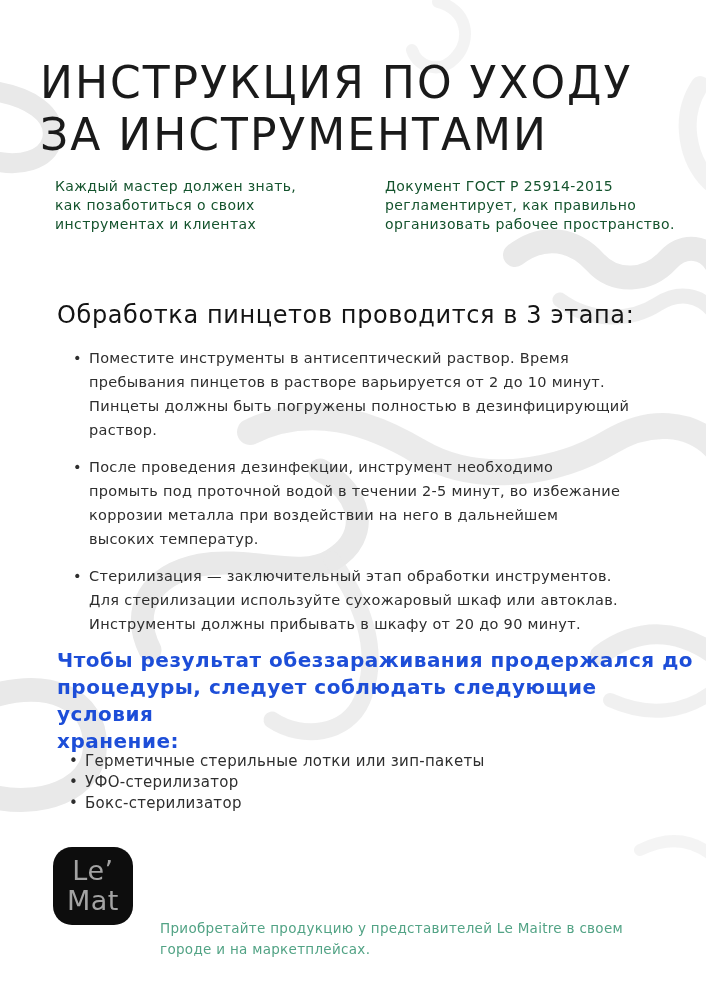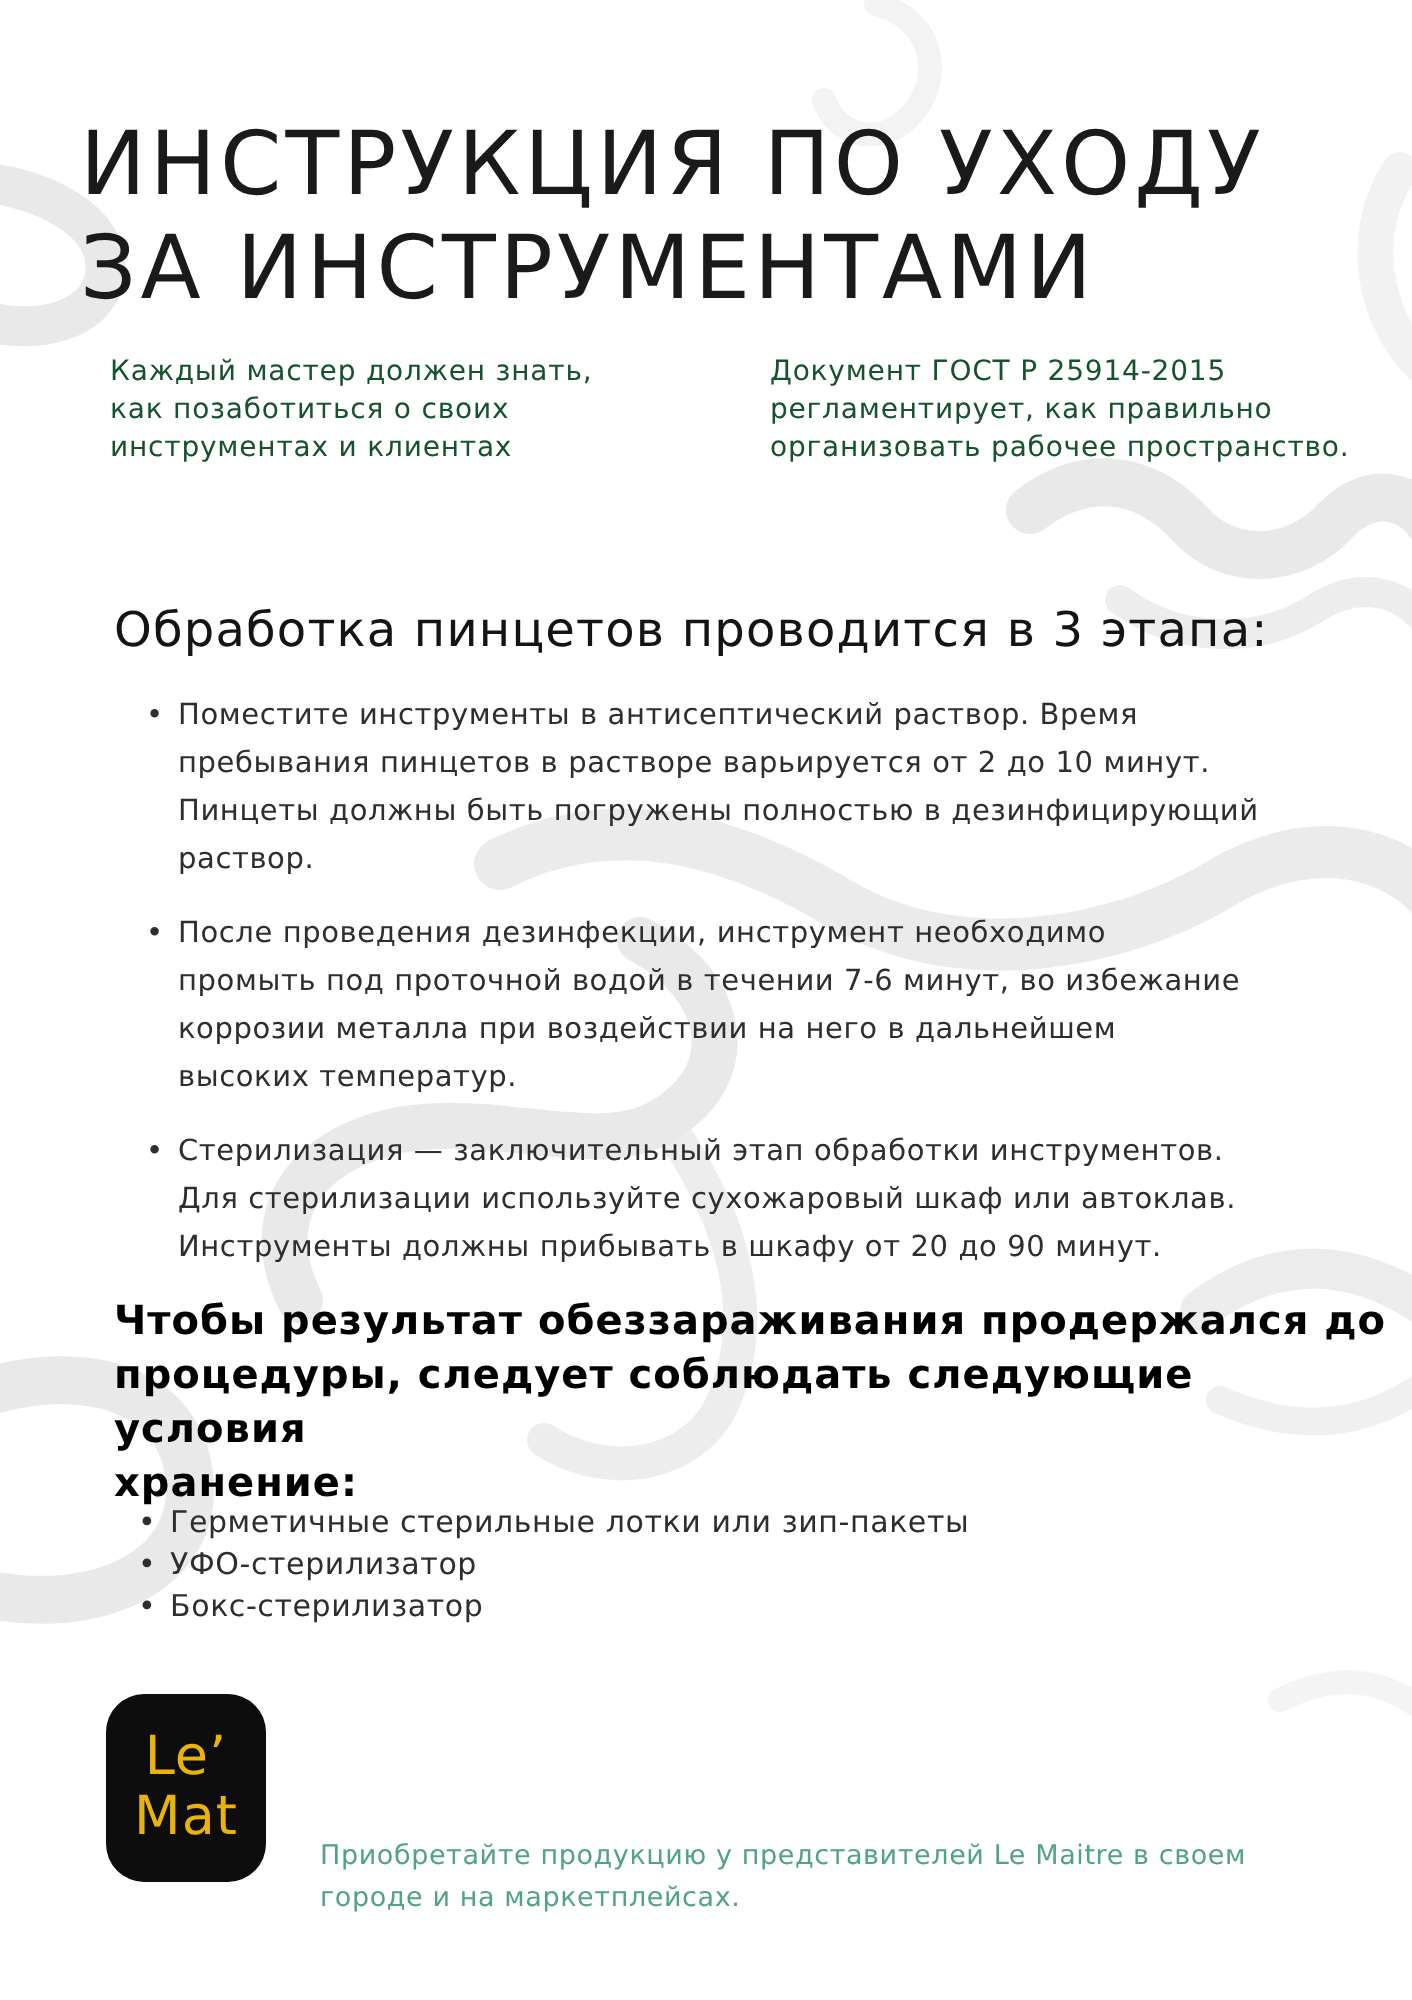--- a/index.html
+++ b/index.html
@@ -40,30 +40,30 @@
     white-space:pre-line;color:#2e2e2e;
   }
   .bullets li::before{
     content:"\2022";position:absolute;left:0;top:0;color:#2e2e2e;
   }
   .bullets.processing{left:57px;top:330px;width:620px;font-size:14.5px;}
   .bullets.processing li{line-height:24px;margin-bottom:13px;letter-spacing:0.3px;}
   .h-storage{
     position:absolute;left:57px;top:630px;width:640px;
     font-size:20px;line-height:27px;letter-spacing:0.5px;
-    font-weight:bold;color:#000000;white-space:pre-line;
+    font-weight:bold;color:#1d4ed8;white-space:pre-line;
   }
   .bullets.storage{left:53px;top:735px;width:600px;font-size:15px;}
   .bullets.storage li{line-height:20px;margin-bottom:1px;letter-spacing:0.3px;}
 
   .logo{
-    position:absolute;left:53px;top:847px;width:80px;height:94px;
+    position:absolute;left:53px;top:847px;width:80px;height:78px;
     background:#0d0d0d;border-radius:19px;
     display:flex;flex-direction:column;align-items:center;justify-content:center;
-    color:#eab308;
+    color:#a3a3a3;
   }
   .logo .l1{font-size:27px;line-height:30px;letter-spacing:0.5px;}
   .logo .l2{font-size:27px;line-height:30px;letter-spacing:0.5px;}
 
   .footer-note{
     position:absolute;left:160px;width:545px;
     font-size:13.5px;line-height:21px;letter-spacing:0.3px;
     color:#52a385;white-space:pre-line;
   }
   .footer-note.p1{top:831px;}
@@ -104,21 +104,21 @@
 организовать рабочее пространство.</p>
 
     <h2 class="h-processing">Обработка пинцетов проводится в 3 этапа:</h2>
 
     <ul class="bullets processing">
       <li>Поместите инструменты в антисептический раствор. Время
 пребывания пинцетов в растворе варьируется от 2 до 10 минут.
 Пинцеты должны быть погружены полностью в дезинфицирующий
 раствор.</li>
       <li>После проведения дезинфекции, инструмент необходимо
-промыть под проточной водой в течении 7-6 минут, во избежание
+промыть под проточной водой в течении 2-5 минут, во избежание
 коррозии металла при воздействии на него в дальнейшем
 высоких температур.</li>
       <li>Стерилизация — заключительный этап обработки инструментов.
 Для стерилизации используйте сухожаровый шкаф или автоклав.
 Инструменты должны прибывать в шкафу от 20 до 90 минут.</li>
     </ul>
 
     <h2 class="h-storage">Чтобы результат обеззараживания продержался до
 процедуры, следует соблюдать следующие условия
 хранение:</h2>

